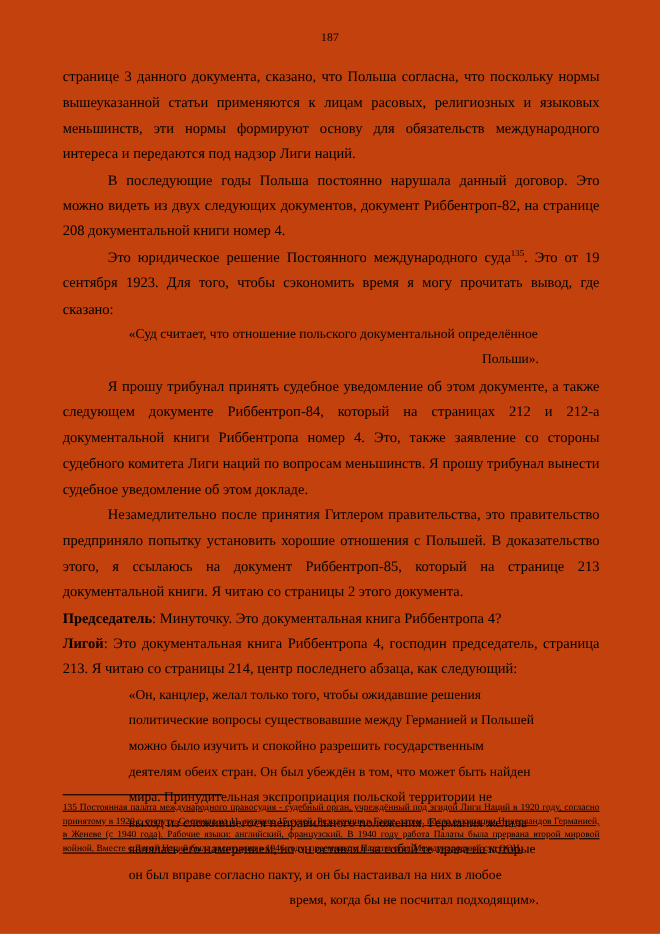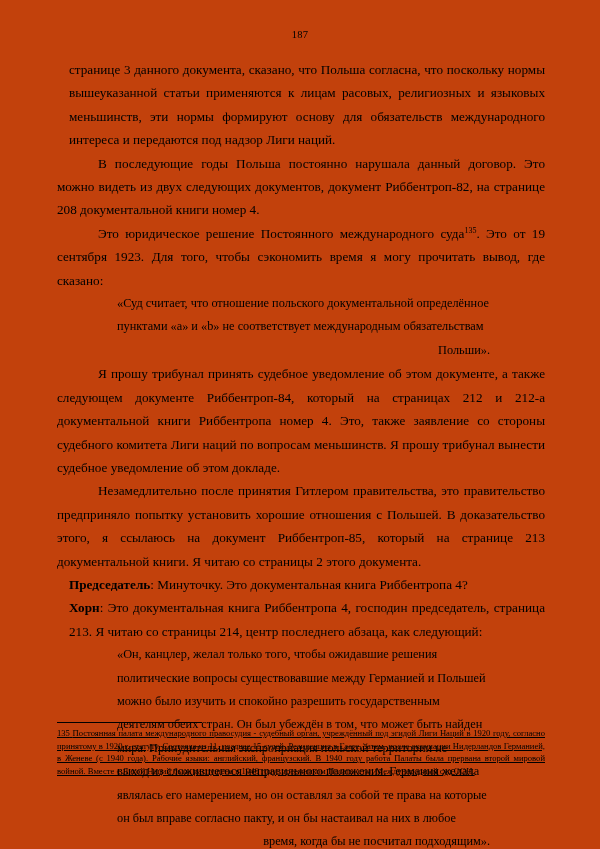--- a/index.html
+++ b/index.html
@@ -39,21 +39,20 @@
     margin: 0;
     font-size: 13.2px;
     line-height: 23.4px;
     text-align: justify;
     text-indent: 41px;
     text-justify: inter-word;
     hyphens: none;
   }
   p.para.noindent {
     text-indent: 0;
-    margin-left: 12px;
   }
   .quote {
     margin: 0;
     padding-left: 60px;
     padding-right: 55px;
     font-size: 12.3px;
     line-height: 23.4px;
     text-align: justify;
     text-indent: 0;
   }
@@ -108,31 +107,30 @@
   <div class="body-area">
 
     <p class="para noindent">странице 3 данного документа, сказано, что Польша согласна, что поскольку нормы вышеуказанной статьи применяются к лицам расовых, религиозных и языковых меньшинств, эти нормы формируют основу для обязательств международного интереса и передаются под надзор Лиги наций.</p>
 
     <p class="para">В последующие годы Польша постоянно нарушала данный договор. Это можно видеть из двух следующих документов, документ Риббентроп-82, на странице 208 документальной книги номер 4.</p>
 
     <p class="para"><span>Это юридическое решение Постоянного международного суда</span><sup class="fnref">135</sup><span>. Это от 19 сентября 1923. Для того, чтобы сэкономить время я могу прочитать вывод, где сказано:</span></p>
 
     <blockquote class="quote">
       <p>«Суд считает, что отношение польского документальной определённое</p>
-      <p>пунктами «a» и «b» не соответствует международным обязательствам</p>
       <p class="last">Польши».</p>
     </blockquote>
 
     <p class="para">Я прошу трибунал принять судебное уведомление об этом документе, а также следующем документе Риббентроп-84, который на страницах 212 и 212-а документальной книги Риббентропа номер 4. Это, также заявление со стороны судебного комитета Лиги наций по вопросам меньшинств. Я прошу трибунал вынести судебное уведомление об этом докладе.</p>
 
     <p class="para">Незамедлительно после принятия Гитлером правительства, это правительство предприняло попытку установить хорошие отношения с Польшей. В доказательство этого, я ссылаюсь на документ Риббентроп-85, который на странице 213 документальной книги. Я читаю со страницы 2 этого документа.</p>
 
     <p class="para noindent"><span class="speaker">Председатель</span><span>: Минуточку. Это документальная книга Риббентропа 4?</span></p>
 
-    <p class="para noindent"><span class="speaker">Хорн</span><span>: Это документальная книга Риббентропа 4, господин председатель, страница 213. Я читаю со страницы 214, центр последнего абзаца, как следующий:</span></p>
+    <p class="para noindent"><span class="speaker">Лигой</span><span>: Это документальная книга Риббентропа 4, господин председатель, страница 213. Я читаю со страницы 214, центр последнего абзаца, как следующий:</span></p>
 
     <blockquote class="quote">
       <p>«Он, канцлер, желал только того, чтобы ожидавшие решения</p>
       <p>политические вопросы существовавшие между Германией и Польшей</p>
       <p>можно было изучить и спокойно разрешить государственным</p>
       <p>деятелям обеих стран. Он был убеждён в том, что может быть найден</p>
       <p>мира. Принудительная экспроприация польской территории не</p>
       <p>выход из сложившегося неправильного положения. Германия желала</p>
       <p>являлась его намерением, но он оставлял за собой те права на которые</p>
       <p>он был вправе согласно пакту, и он бы настаивал на них в любое</p>

